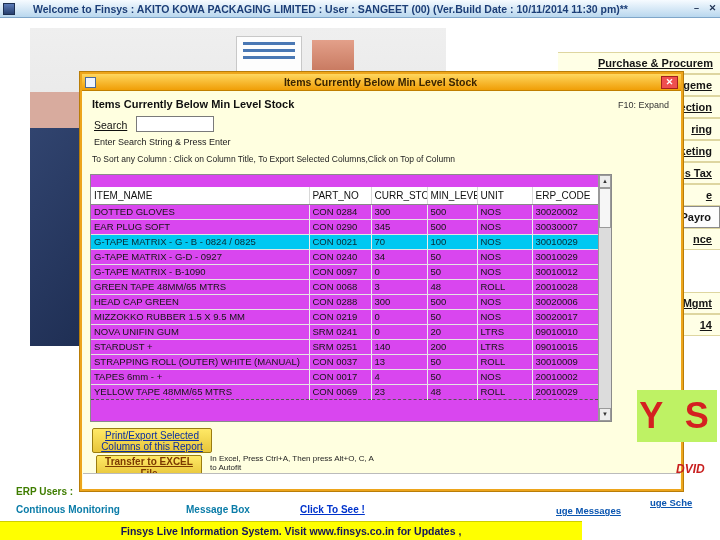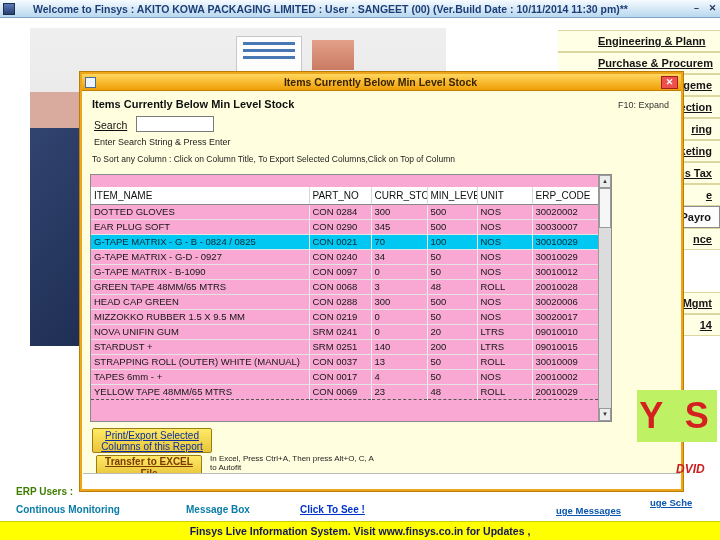--- a/index.html
+++ b/index.html
@@ -38,21 +38,21 @@
   .dclose{width:17px;height:13px;background:#ee4f4f;border:1px solid #a31f1f;color:#fff;font-size:9px;line-height:11px;text-align:center;margin-right:3px;font-weight:bold;flex:0 0 auto;}
   .dialog .abs{position:absolute;}
   .dheader{left:10px;top:24px;font-size:11px;font-weight:bold;color:#101010;}
   .dexpand{right:12px;top:26px;font-size:9px;color:#333;}
   .dsearch-label{left:12px;top:45px;font-size:10.5px;color:#101010;text-decoration:underline;}
   .dsearch-input{left:54px;top:42px;width:78px;height:16px;border:1px solid #7a7a7a;background:#fff;font-size:10px;padding:0 2px;}
   .dsearch-hint{left:12px;top:63px;font-size:9px;color:#222;}
   .dsort-hint{left:10px;top:80px;font-size:8.5px;color:#222;}
   .drecords{right:78px;top:90px;font-size:9px;color:#222;}
 
-  .dtablewrap{left:8px;top:100px;width:522px;height:248px;background:#f9a8d4;border:1px solid #8a8a8a;}
+  .dtablewrap{left:8px;top:100px;width:522px;height:248px;background:#d946ef;border:1px solid #8a8a8a;}
   .tgap{height:12px;}
   .gridwrap{position:absolute;left:0;top:12px;right:13px;bottom:0;overflow:hidden;}
   table.grid{border-collapse:collapse;table-layout:fixed;width:507px;}
   table.grid th{height:17px;font-size:10px;font-weight:normal;color:#111;text-align:left;padding:0 0 0 3px;background:#fff;border-bottom:1px solid #888;border-right:1px solid #d8d8d8;white-space:nowrap;overflow:hidden;}
   table.grid td{height:15px;font-size:9.5px;color:#151515;padding:0 0 0 3px;border-bottom:1px solid #e4e4e4;border-right:1px solid #ececec;white-space:nowrap;overflow:hidden;line-height:14px;}
   .c0{width:218px}.c1{width:62px}.c2{width:56px}.c3{width:50px}.c4{width:55px}.c5{width:66px}
   td.c2{color:#b32b00;} td.c3{color:#1d4e9e;} td.c4{color:#1d4e9e;}
   tr.sel td{background:#00c8f2;color:#062a33;}
   tr.foc td{border-top:1px dashed #555;border-bottom:1px dashed #555;}
 
@@ -71,21 +71,21 @@
   .logofrag{position:absolute;left:676px;top:462px;z-index:6;font-size:12px;font-weight:bold;font-style:italic;color:#c81f1f;}
 
   
   .erp{position:absolute;left:16px;top:486px;font-size:10px;font-weight:bold;color:#3f7d00;z-index:3;}
   .monitor{position:absolute;left:16px;top:504px;font-size:10px;font-weight:bold;color:#0a7ca8;z-index:3;}
   .msgbox{position:absolute;left:186px;top:504px;font-size:10px;font-weight:bold;color:#0a7ca8;z-index:3;}
   .clicksee{position:absolute;left:300px;top:504px;font-size:10px;font-weight:bold;color:#0033cc;text-decoration:underline;z-index:3;}
   .linkmsg{position:absolute;left:556px;top:497px;font-size:9.5px;font-weight:bold;color:#0a55b0;text-decoration:underline;z-index:6;margin-top:8px;}
   .linksched{position:absolute;left:650px;top:497px;font-size:9.5px;font-weight:bold;color:#0a55b0;text-decoration:underline;z-index:6;}
 
-  .statusbar{position:absolute;left:0;top:521px;width:720px;height:19px;background:#ffff00;border-top:1px solid #cfcf00;text-align:center;font-size:10.5px;font-weight:bold;color:#15155a;line-height:18px;z-index:7;}
+  .statusbar{position:absolute;left:0;top:521px;width:582px;height:19px;background:#ffff00;border-top:1px solid #cfcf00;text-align:center;font-size:10.5px;font-weight:bold;color:#15155a;line-height:18px;z-index:7;}
 </style>
 </head>
 <body>
 
 <div id="stage">
 
   <div class="titlebar">
     <span class="app-icon"></span>
     <span class="win-title">Welcome to Finsys : AKITO KOWA PACKAGING LIMITED : User : SANGEET (00) (Ver.Build Date : 10/11/2014 11:30 pm)**</span>
     <span class="win-controls">
@@ -98,21 +98,20 @@
     <div class="photo-label">
         <i></i>
         <i></i>
         <i></i>
       </div>
     <div class="photo-pink2"></div>
     <div class="photo-strip"></div>
     <div class="photo-box"></div>
   </div>
 
-  <div class="mrow mfull m0">Engineering &amp; Plann</div>
   <div class="mrow mfull m1">Purchase &amp; Procurem</div>
   <div class="mrow mfrag m2">ageme</div>
   <div class="mrow mfrag m3">ection</div>
   <div class="mrow mfrag m4">ring</div>
   <div class="mrow mfrag m5">keting</div>
   <div class="mrow mfrag m6">es Tax</div>
   <div class="mrow mfrag m7">e</div>
   <div class="mrow mfrag m8">Payro</div>
   <div class="mrow mfrag m9">nce</div>
   <div class="mrow mfrag m10">Mgmt</div>

